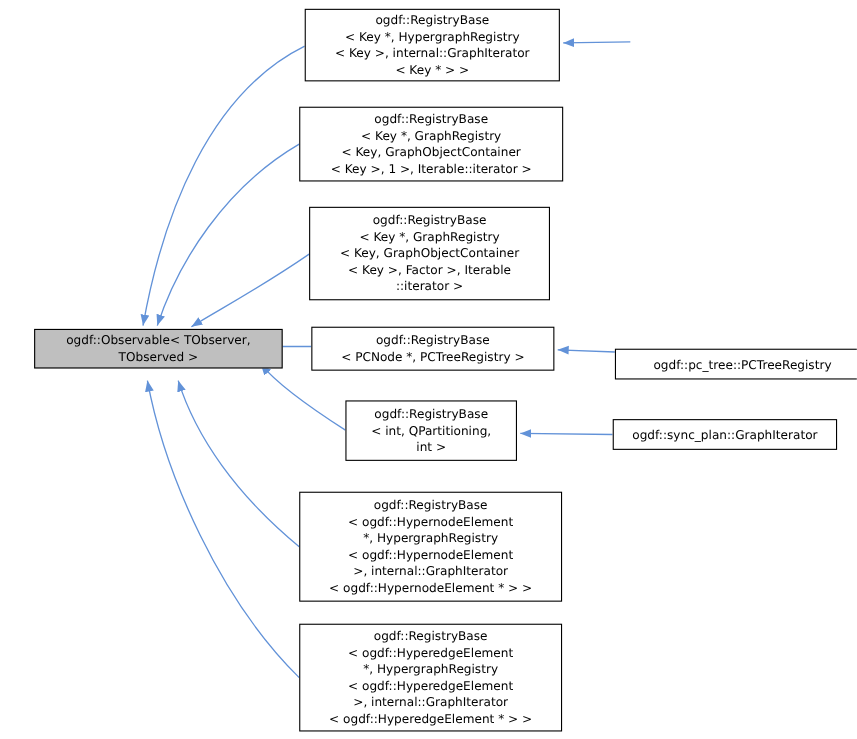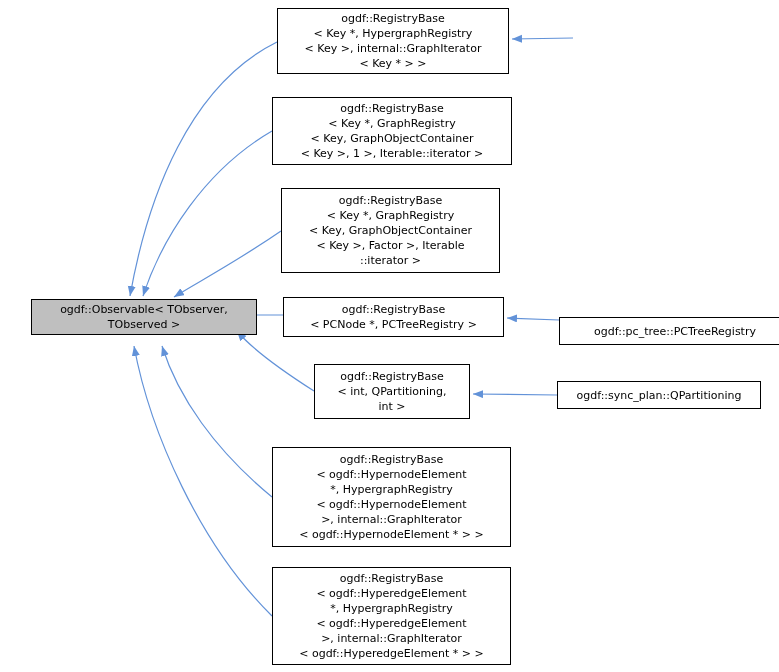--- a/index.html
+++ b/index.html
@@ -150,16 +150,16 @@
 &gt;, internal::GraphIterator
 &lt; ogdf::HyperedgeElement * &gt; &gt;</span>
   </div>
 
 
   <div id="n-pctree-registry" class="node">
     <span class="label">ogdf::pc_tree::PCTreeRegistry</span>
   </div>
 
   <div id="n-qpartitioning" class="node">
-    <span class="label">ogdf::sync_plan::QPartitioning</span>
+    <span class="label">ogdf::sync_plan::GraphIterator</span>
   </div>
 
 </div>
 
 </body></html>

